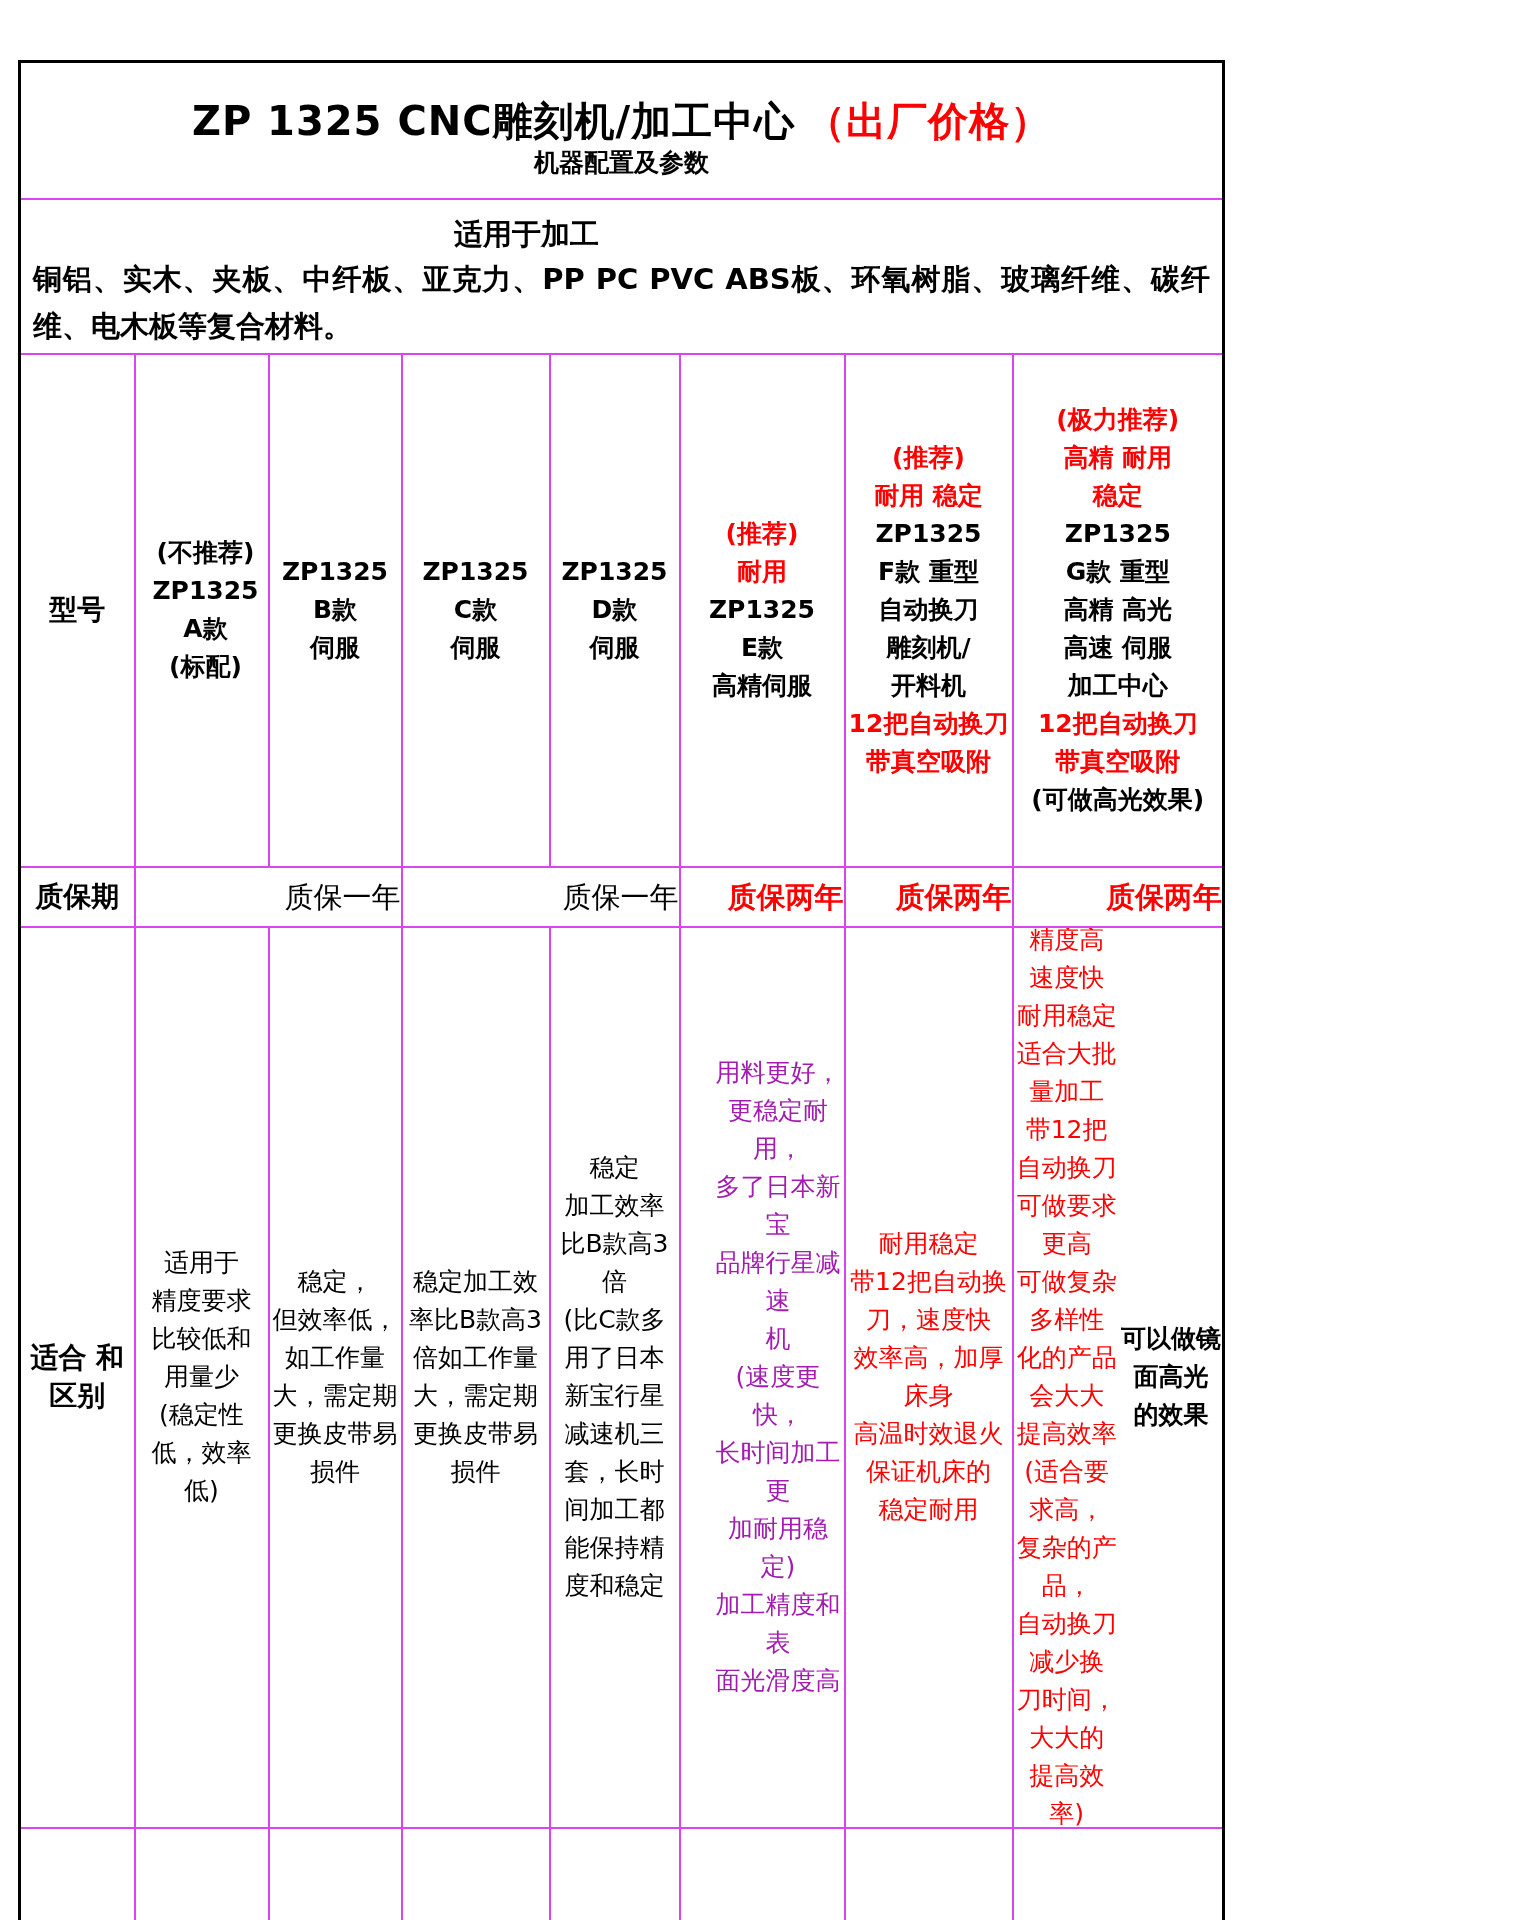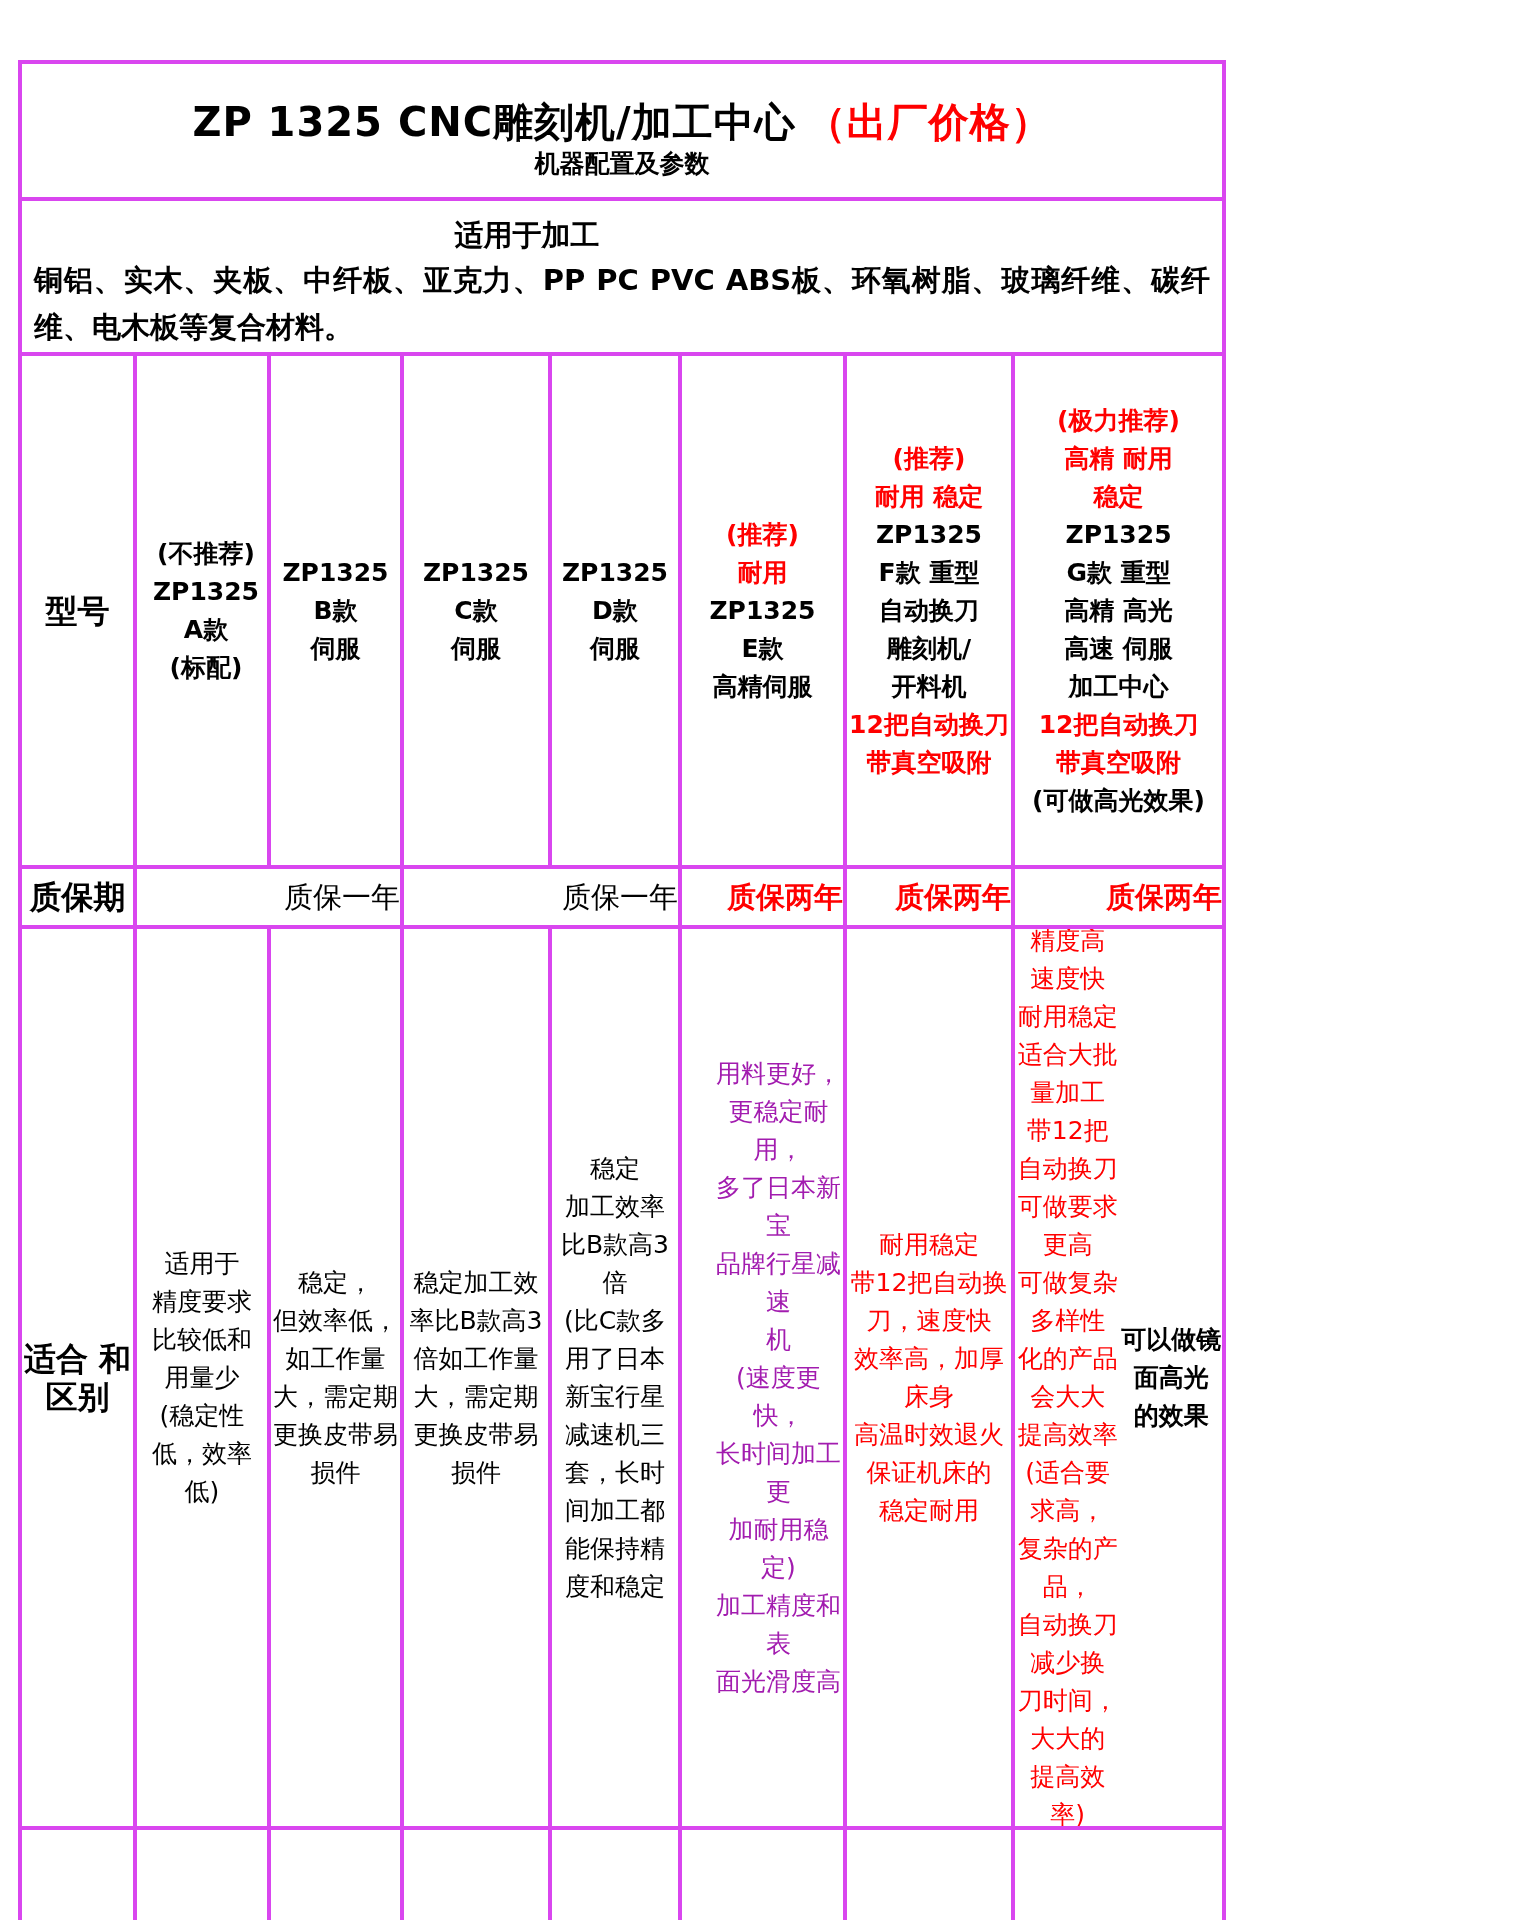--- a/index.html
+++ b/index.html
@@ -2,39 +2,39 @@
 <html style="--accent: #FF0000;"><head>
 <meta charset="utf-8">
 <style>
   html,body{margin:0;padding:0}
   body{
     width:1529px;height:1920px;overflow:hidden;background:#ffffff;position:relative;
     font-family:"DejaVu Sans","Liberation Sans",sans-serif;color:#000;
   }
   .sheet{position:absolute;left:18px;top:60px;width:1204px}
   table.spec{border-collapse:collapse;table-layout:fixed;width:1204px;border:3px solid #000}
-  .spec td{border:4px solid #d946ef;padding:0;text-align:center;vertical-align:middle;overflow:hidden}
+  .spec td{border:2px solid #d946ef;padding:0;text-align:center;vertical-align:middle;overflow:hidden}
 
   tr.r-title{height:137px}
   tr.r-usage{height:155px}
   tr.r-model{height:513px}
   tr.r-warr{height:60px}
   tr.r-note{height:52px}
   tr.r-suit{height:901px}
   tr.r-partial{height:120px}
 
   .title-line{font-size:40px;font-weight:700;line-height:50px;padding-top:16px;letter-spacing:1px}
   .title-line .accent{color:var(--accent,#ff0000);margin-left:10px}
   .subtitle{font-size:25px;font-weight:700;line-height:34px;}
 
   .usage-cell{vertical-align:top}
   .usage-head{font-size:29px;font-weight:700;line-height:44px;padding-top:10px;margin-right:190px;text-align:center}
   .usage-body{font-size:29px;font-weight:700;line-height:47px;text-align:justify;text-align-last:left;padding:0 12px}
 
-  .label{font-size:32px;font-weight:700;white-space:pre-line;line-height:38px}
+  .label{font-size:28px;font-weight:700;white-space:pre-line;line-height:38px}
 
   .model-cell .seg{font-size:25px;line-height:38px;white-space:pre-line;text-align:center}
   .warr-cell .seg{font-size:29px;line-height:40px;white-space:pre-line;text-align:right}
   .note-cell{font-size:27px;font-weight:700}
 
   .suit-td{vertical-align:top}
   .suit-wrap{height:585px;display:flex;flex-direction:row;justify-content:center;align-items:center}
   .suit-wrap .seg{font-size:25px;line-height:38px;white-space:pre-line;text-align:center}
 </style>
 </head>

